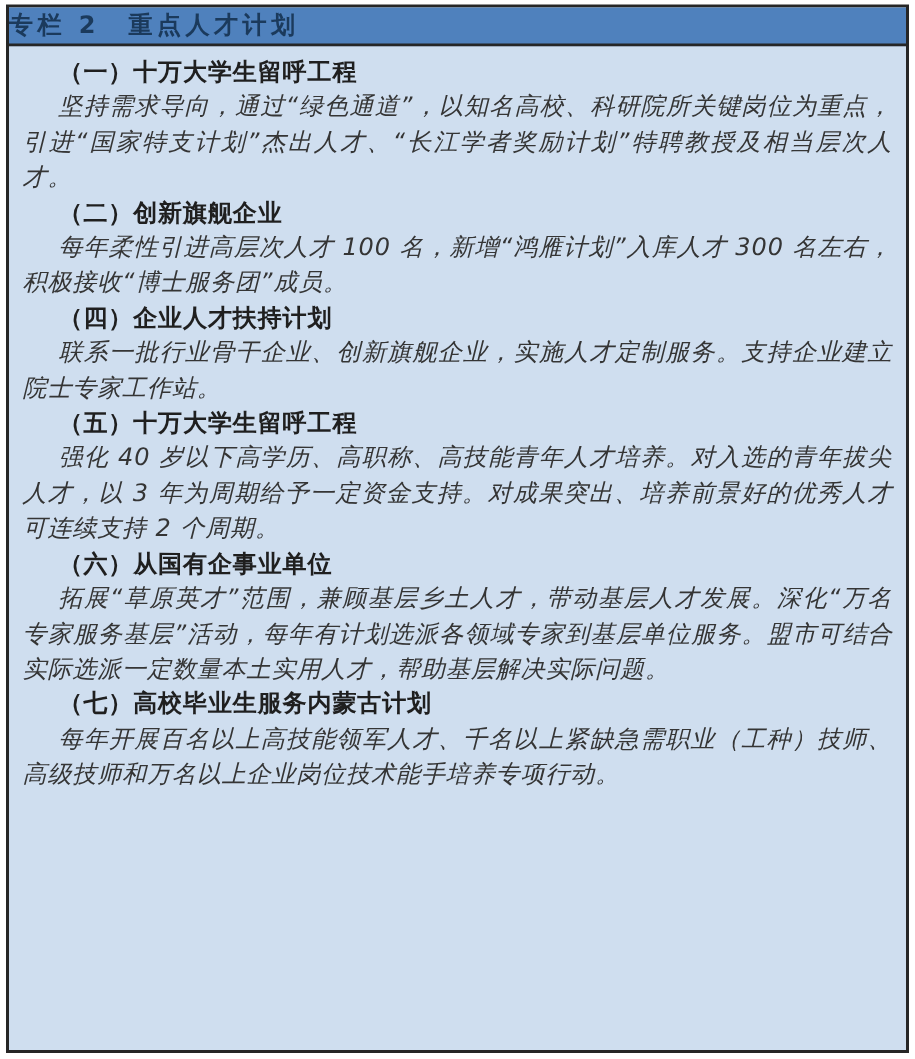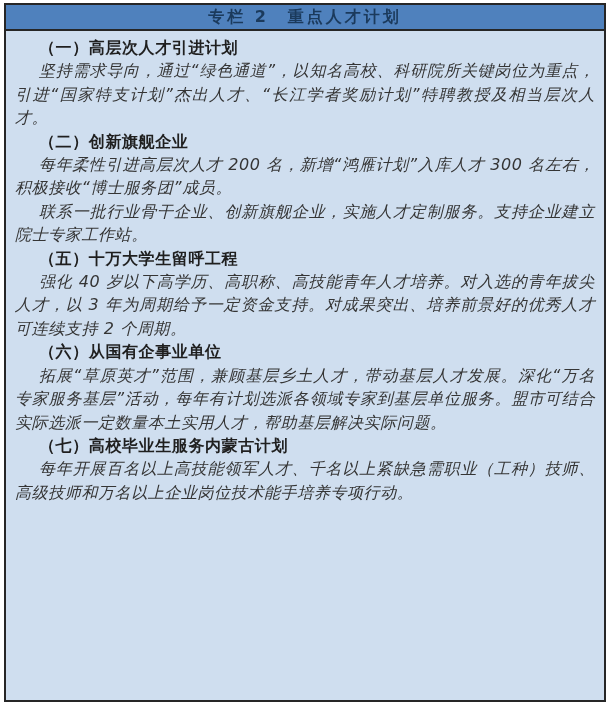--- a/index.html
+++ b/index.html
@@ -21,21 +21,20 @@
     border: 2px solid #262626;
     display: flex;
     flex-direction: column;
   }
   .panel-header {
     flex: 0 0 24px;
     background: #4f81bd;
     border-bottom: 2px solid #262626;
     display: flex;
     align-items: center;
-    justify-content: center;
   }
   .panel-title {
     color: #1b3a5c;
     font-size: 16px;
     font-weight: bold;
     letter-spacing: 3px;
     white-space: pre;
   }
   .panel-body {
     flex: 1 1 auto;
@@ -63,31 +62,32 @@
 <body>
 
 <div class="page">
   <div class="panel">
     <div class="panel-header">
       <span class="panel-title">专栏 2　重点人才计划</span>
     </div>
     <div class="panel-body">
 
       <div class="section">
-        <div class="section-heading">（一）高层次人才引进计划</div>
+        <div class="section-heading">（一）十万大学生留呼工程</div>
         <p class="section-paragraph">坚持需求导向，通过“绿色通道”，以知名高校、科研院所关键岗位为重点，引进“国家特支计划”杰出人才、“长江学者奖励计划”特聘教授及相当层次人才。</p>
       </div>
 
       <div class="section">
         <div class="section-heading">（二）创新旗舰企业</div>
-        <p class="section-paragraph">每年柔性引进高层次人才 200 名，新增“鸿雁计划”入库人才 300 名左右，积极接收“博士服务团”成员。</p>
+        <p class="section-paragraph">每年柔性引进高层次人才 100 名，新增“鸿雁计划”入库人才 300 名左右，积极接收“博士服务团”成员。</p>
       </div>
 
 
       <div class="section">
+        <div class="section-heading">（四）企业人才扶持计划</div>
         <p class="section-paragraph">联系一批行业骨干企业、创新旗舰企业，实施人才定制服务。支持企业建立院士专家工作站。</p>
       </div>
 
       <div class="section">
         <div class="section-heading">（五）十万大学生留呼工程</div>
         <p class="section-paragraph">强化 40 岁以下高学历、高职称、高技能青年人才培养。对入选的青年拔尖人才，以 3 年为周期给予一定资金支持。对成果突出、培养前景好的优秀人才可连续支持 2 个周期。</p>
       </div>
 
       <div class="section">
         <div class="section-heading">（六）从国有企事业单位</div>

